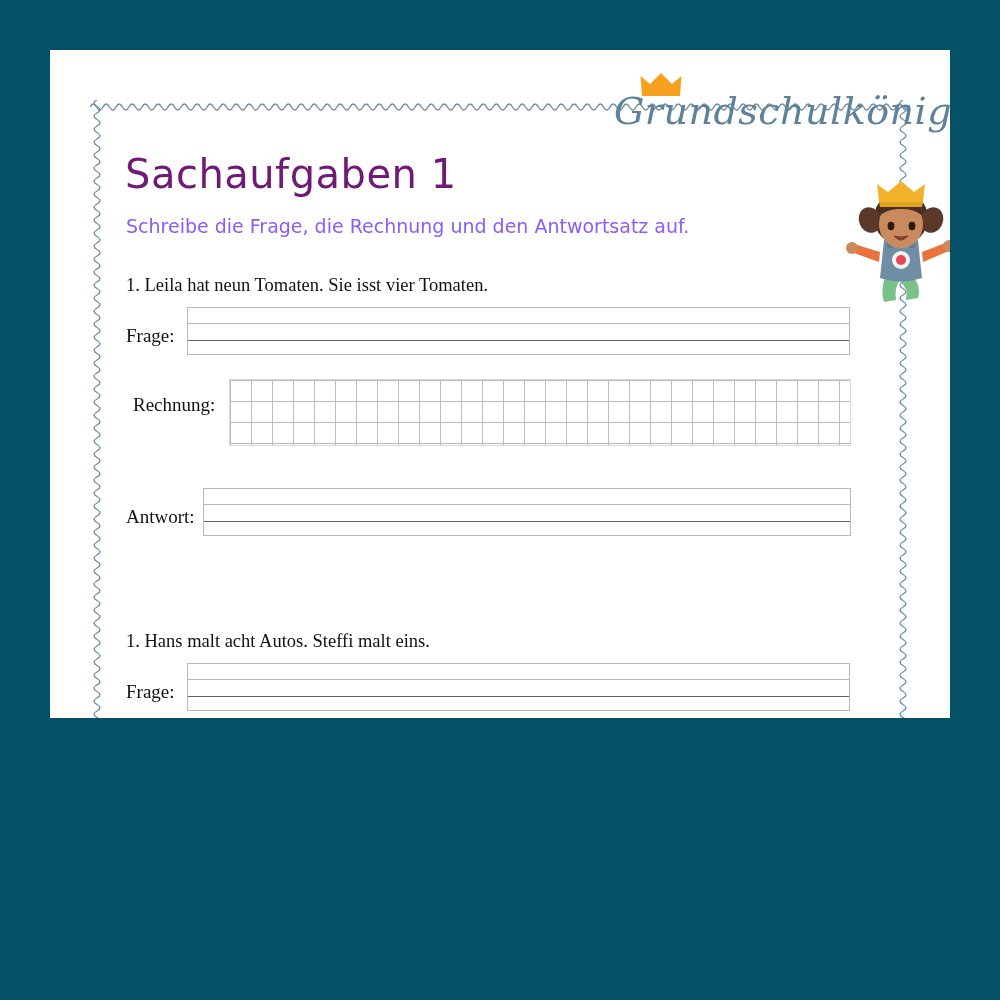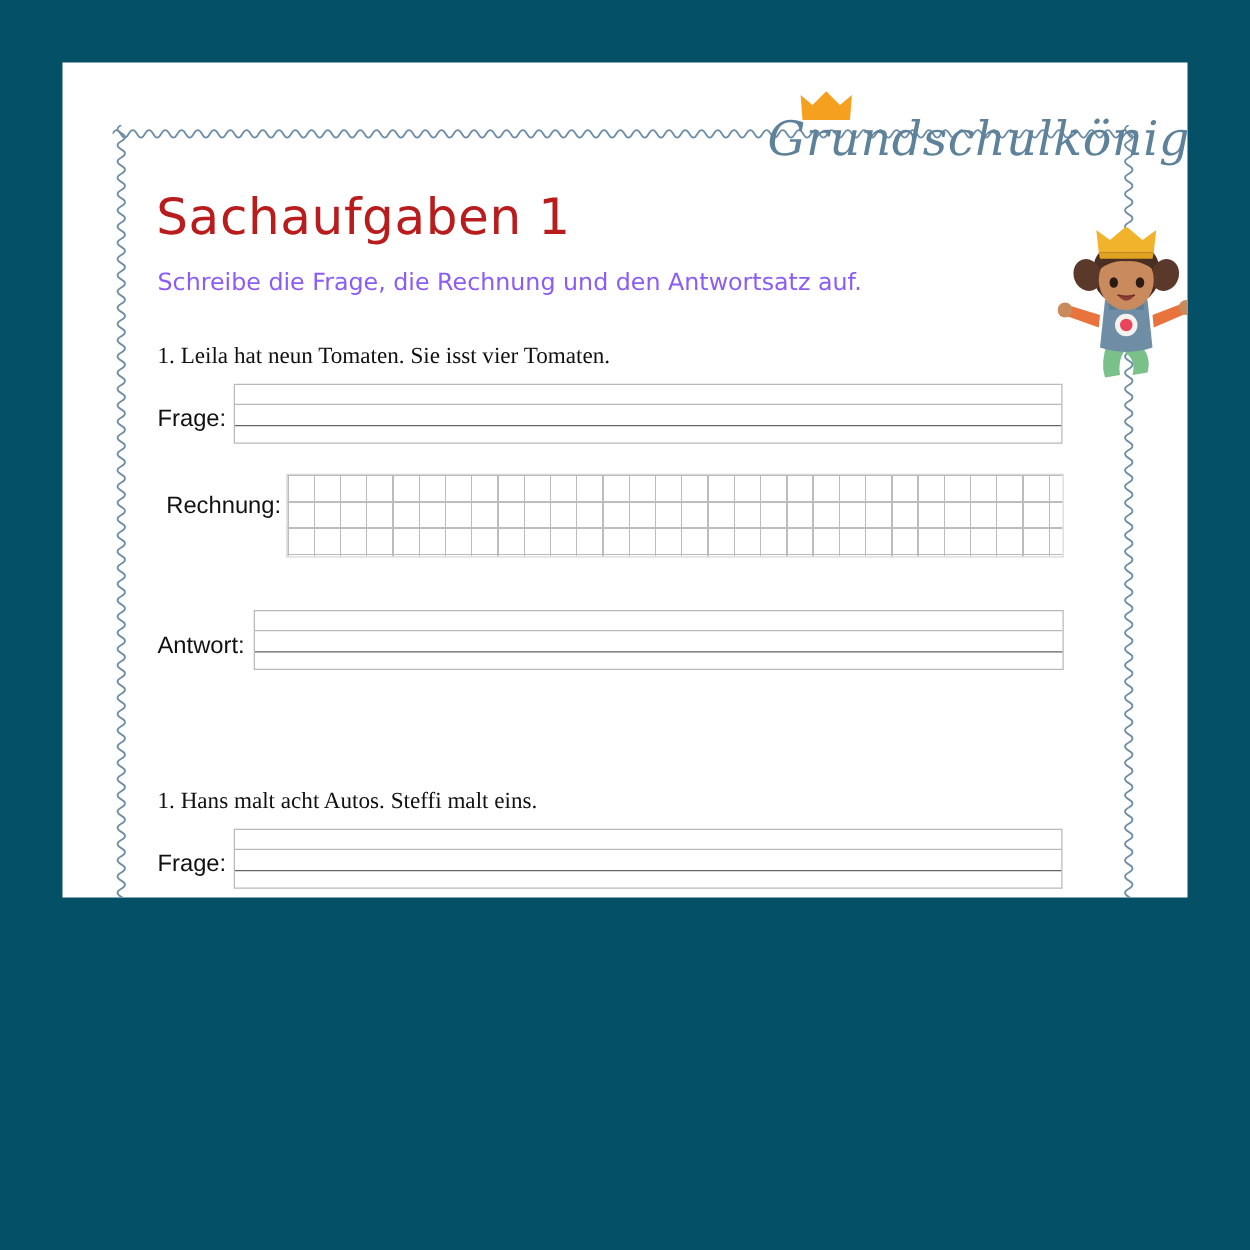--- a/index.html
+++ b/index.html
@@ -74,21 +74,21 @@
   }
 
   
   #title {
     position: absolute;
     left: 75px;
     top: 100px;
     font-family: "DejaVu Sans", sans-serif;
     font-size: 40px;
     line-height: 48px;
-    color: #b91c1c;
+    color: #701a75;
     letter-spacing: 0.5px;
     text-align: center;
   }
   #subtitle {
     position: absolute;
     left: 76px;
     top: 163px;
     font-family: "DejaVu Sans", sans-serif;
     font-size: 19px;
     line-height: 26px;
@@ -101,21 +101,21 @@
     left: 76px;
     font-family: Liberation Serif, serif;
     font-size: 18.5px;
     line-height: 26px;
     color: #111111;
     white-space: nowrap;
   }
 
   .field-label {
     position: absolute;
-    font-family: Liberation Sans, sans-serif;
+    font-family: Liberation Serif, serif;
     font-size: 19px;
     line-height: 24px;
     color: #111111;
     white-space: nowrap;
   }
 
   
   .ruled-box {
     position: absolute;
     box-sizing: border-box;

